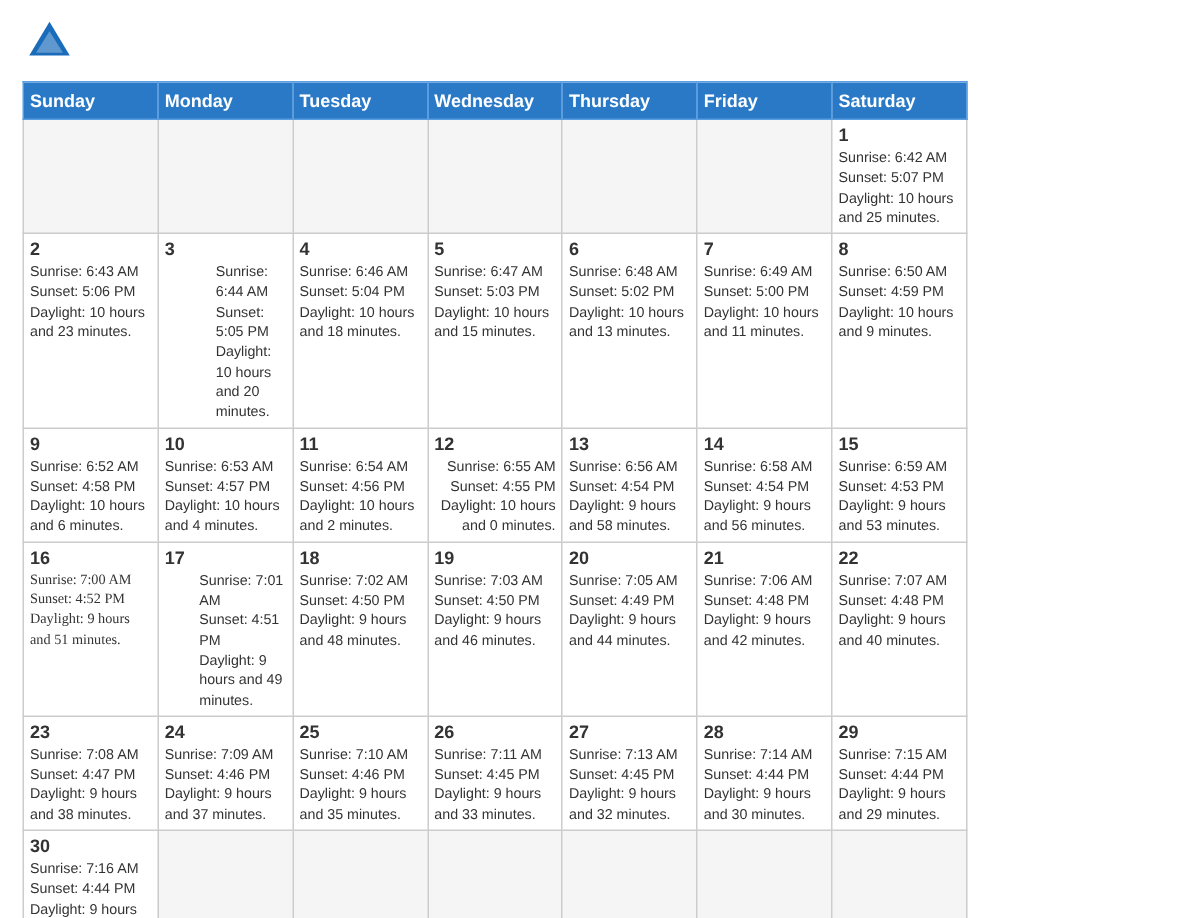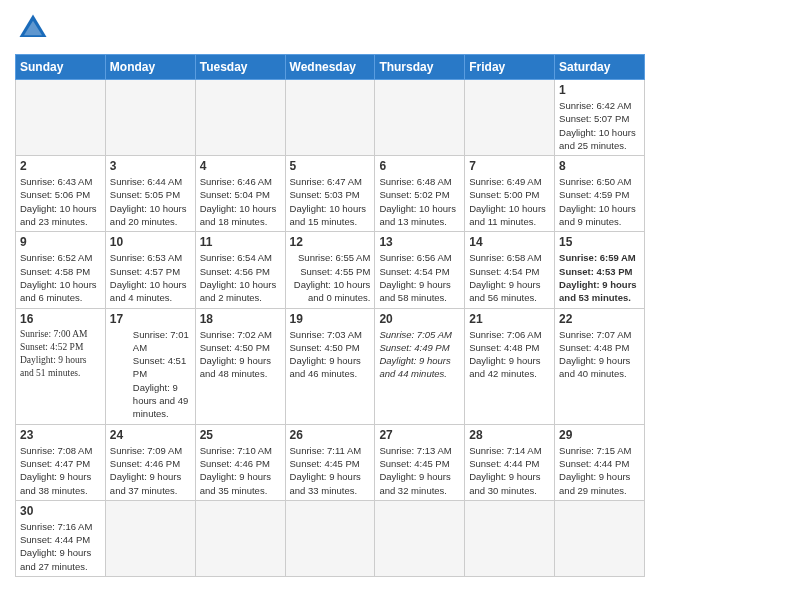--- a/index.html
+++ b/index.html
@@ -147,21 +147,21 @@
         </tr>
         <tr>
           <td>
             <span class="day-number">2</span>
             <div class="day-info" style="white-space: pre-line;">Sunrise: 6:43 AM
 Sunset: 5:06 PM
 Daylight: 10 hours and 23 minutes.</div>
           </td>
           <td>
             <span class="day-number">3</span>
-            <div class="day-info" style="white-space: pre-line;">Sunrise: 6:44 AM
+            <div class="day-info" style="white-space: pre-line; margin-left: 34px;">Sunrise: 6:44 AM
 Sunset: 5:05 PM
 Daylight: 10 hours and 20 minutes.</div>
           </td>
           <td>
             <span class="day-number">4</span>
             <div class="day-info" style="white-space: pre-line;">Sunrise: 6:46 AM
 Sunset: 5:04 PM
 Daylight: 10 hours and 18 minutes.</div>
           </td>
           <td>
@@ -221,21 +221,21 @@
 Daylight: 9 hours and 58 minutes.</div>
           </td>
           <td>
             <span class="day-number">14</span>
             <div class="day-info" style="white-space: pre-line;">Sunrise: 6:58 AM
 Sunset: 4:54 PM
 Daylight: 9 hours and 56 minutes.</div>
           </td>
           <td>
             <span class="day-number">15</span>
-            <div class="day-info" style="white-space: pre-line; font-weight: bold;">Sunrise: 6:59 AM
+            <div class="day-info" style="white-space: pre-line;">Sunrise: 6:59 AM
 Sunset: 4:53 PM
 Daylight: 9 hours and 53 minutes.</div>
           </td>
         </tr>
         <tr>
           <td>
             <span class="day-number">16</span>
             <div class="day-info" style="white-space: pre-line; font-family: Liberation Serif, serif;">Sunrise: 7:00 AM
 Sunset: 4:52 PM
 Daylight: 9 hours and 51 minutes.</div>
@@ -253,21 +253,21 @@
 Daylight: 9 hours and 48 minutes.</div>
           </td>
           <td>
             <span class="day-number">19</span>
             <div class="day-info" style="white-space: pre-line;">Sunrise: 7:03 AM
 Sunset: 4:50 PM
 Daylight: 9 hours and 46 minutes.</div>
           </td>
           <td>
             <span class="day-number">20</span>
-            <div class="day-info" style="white-space: pre-line; font-style: italic;">Sunrise: 7:05 AM
+            <div class="day-info" style="white-space: pre-line;">Sunrise: 7:05 AM
 Sunset: 4:49 PM
 Daylight: 9 hours and 44 minutes.</div>
           </td>
           <td>
             <span class="day-number">21</span>
             <div class="day-info" style="white-space: pre-line;">Sunrise: 7:06 AM
 Sunset: 4:48 PM
 Daylight: 9 hours and 42 minutes.</div>
           </td>
           <td>

